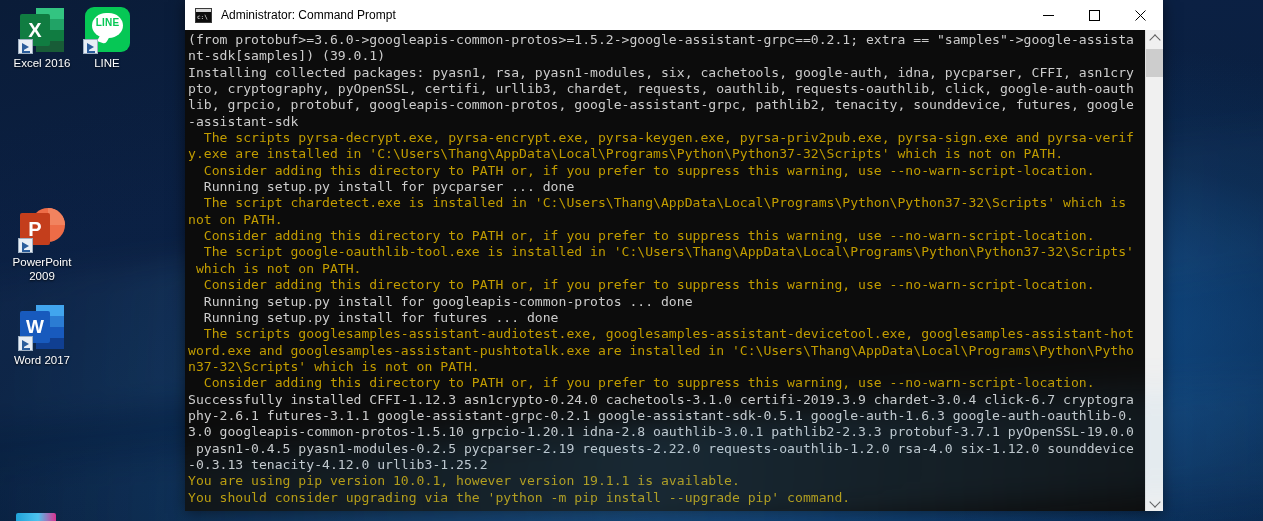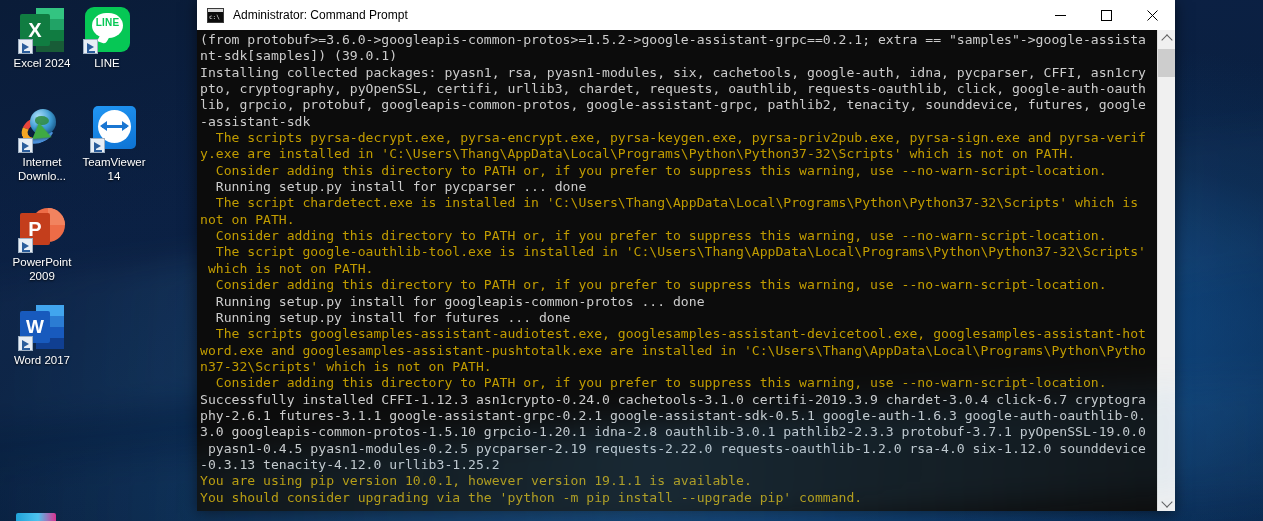--- a/index.html
+++ b/index.html
@@ -141,21 +141,21 @@
   .ic-scp .lockb { position:absolute; left:12px; top:16px; width:26px; height:22px; background:#8a8f7d; border-radius:3px; }
   .ic-scp .locksh { position:absolute; left:17px; top:7px; width:16px; height:16px; border:5px solid #8a8f7d; border-bottom:none; border-radius:9px 9px 0 0; box-sizing:border-box;}
   .ic-scp .grn { position:absolute; left:28px; top:22px; width:18px; height:20px; background:#3faa43; clip-path: polygon(0 0,100% 0,100% 100%,50% 62%,0 100%); transform: rotate(180deg);}
 
   
   .ic-partial { position:absolute; left:16px; top:513px; width:40px; height:8px; background:linear-gradient(90deg,#1fa2d8 0%,#4ec3ee 55%,#e0308e 100%); border-radius:2px 2px 0 0; }
 
   
   #cmd-window {
     position: absolute;
-    left: 197px;
+    left: 185px;
     top: 0px;
     width: 978px;
     height: 511px;
     background: #0c0c0c;
     box-shadow: 0 2px 14px rgba(0,0,0,0.55);
     display: flex;
     flex-direction: column;
   }
   #cmd-titlebar {
     height: 30px;
@@ -262,60 +262,35 @@
             <div class="r2"></div>
             <div class="r3"></div>
             <div class="r4"></div>
           </div>
         <div class="tab">
             <span>X</span>
           </div>
       </div>
       <div class="shortcut-arrow"></div>
     </div>
-    <span class="label">Excel 2024</span>
+    <span class="label">Excel 2016</span>
   </div>
 
   <div class="desk-icon" style="left:69px; top:6px;">
     <div class="glyph">
       <div class="ic-line">
         <div class="bub"></div>
         <div class="txt">LINE</div>
       </div>
       <div class="shortcut-arrow"></div>
     </div>
     <span class="label">LINE</span>
   </div>
 
-  <div class="desk-icon" style="left:4px; top:105px;">
-    <div class="glyph">
-      <div class="ic-idm">
-        <div class="ring"></div>
-        <div class="globe"></div>
-        <div class="arrow"></div>
-      </div>
-      <div class="shortcut-arrow"></div>
-    </div>
-    <span class="label">Internet
-Downlo...</span>
-  </div>
-
-  <div class="desk-icon" style="left:76px; top:105px;">
-    <div class="glyph">
-      <div class="ic-tv">
-        <div class="circ"></div>
-        <div class="bar"></div>
-          <div class="la"></div>
-          <div class="ra"></div>
-      </div>
-      <div class="shortcut-arrow"></div>
-    </div>
-    <span class="label">TeamViewer
-14</span>
-  </div>
+
 
   <div class="desk-icon" style="left:4px; top:205px;">
     <div class="glyph">
       <div class="ic-ppt">
         <div class="disc"></div>
           <div class="disc2"></div>
         <div class="tab">
             <span>P</span>
           </div>
       </div>

